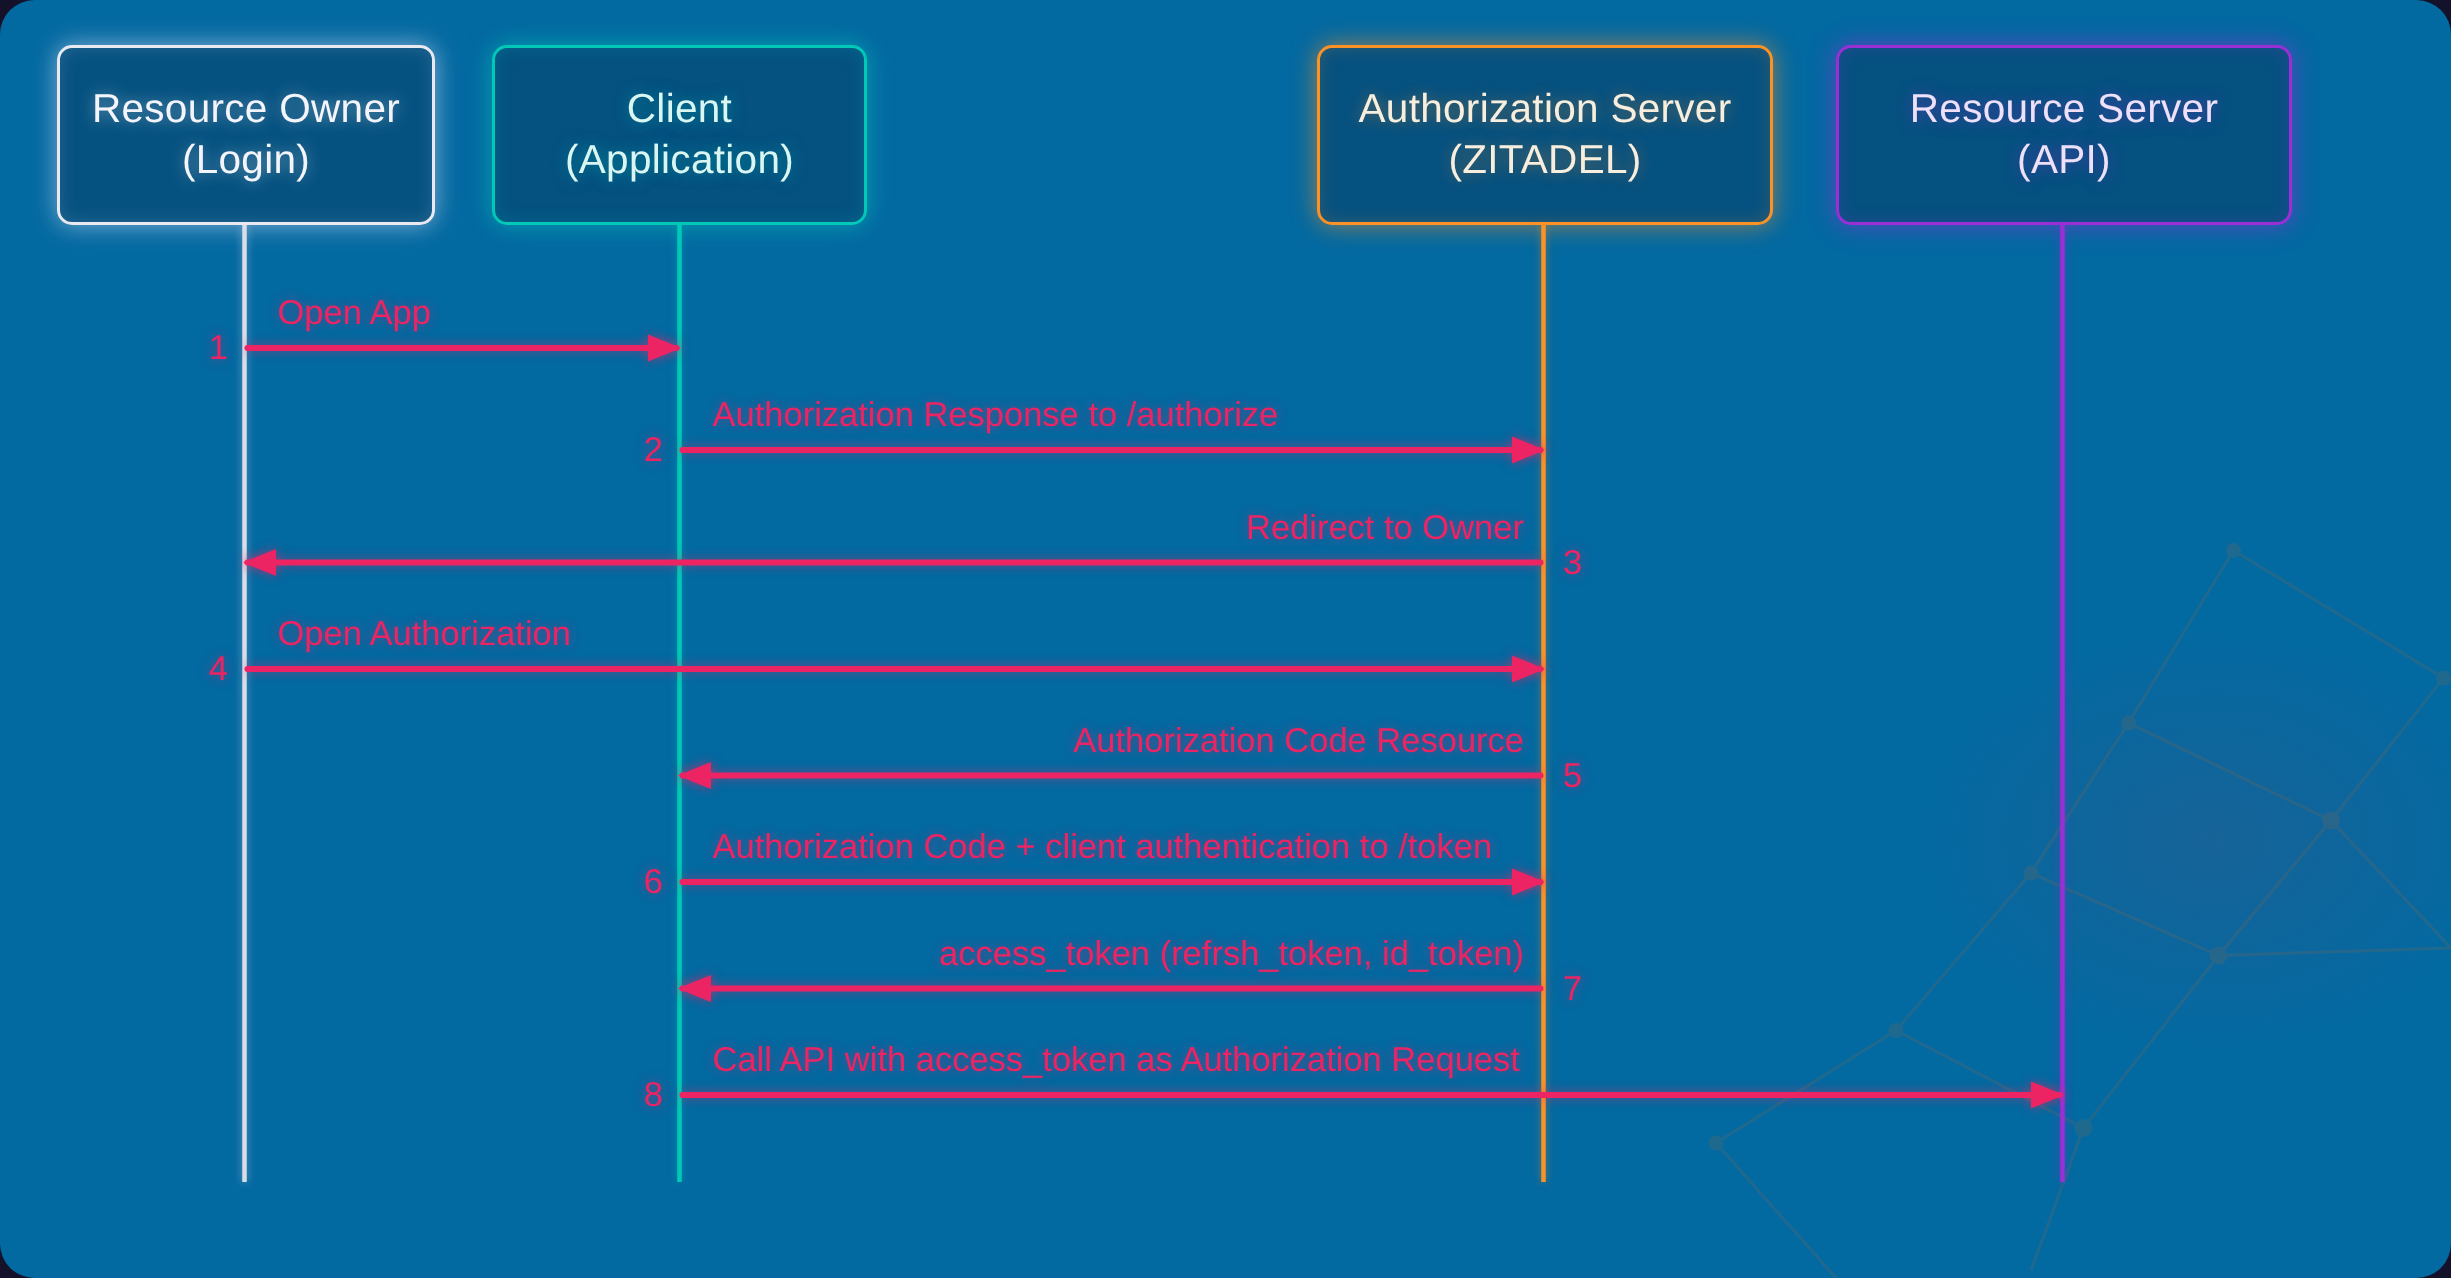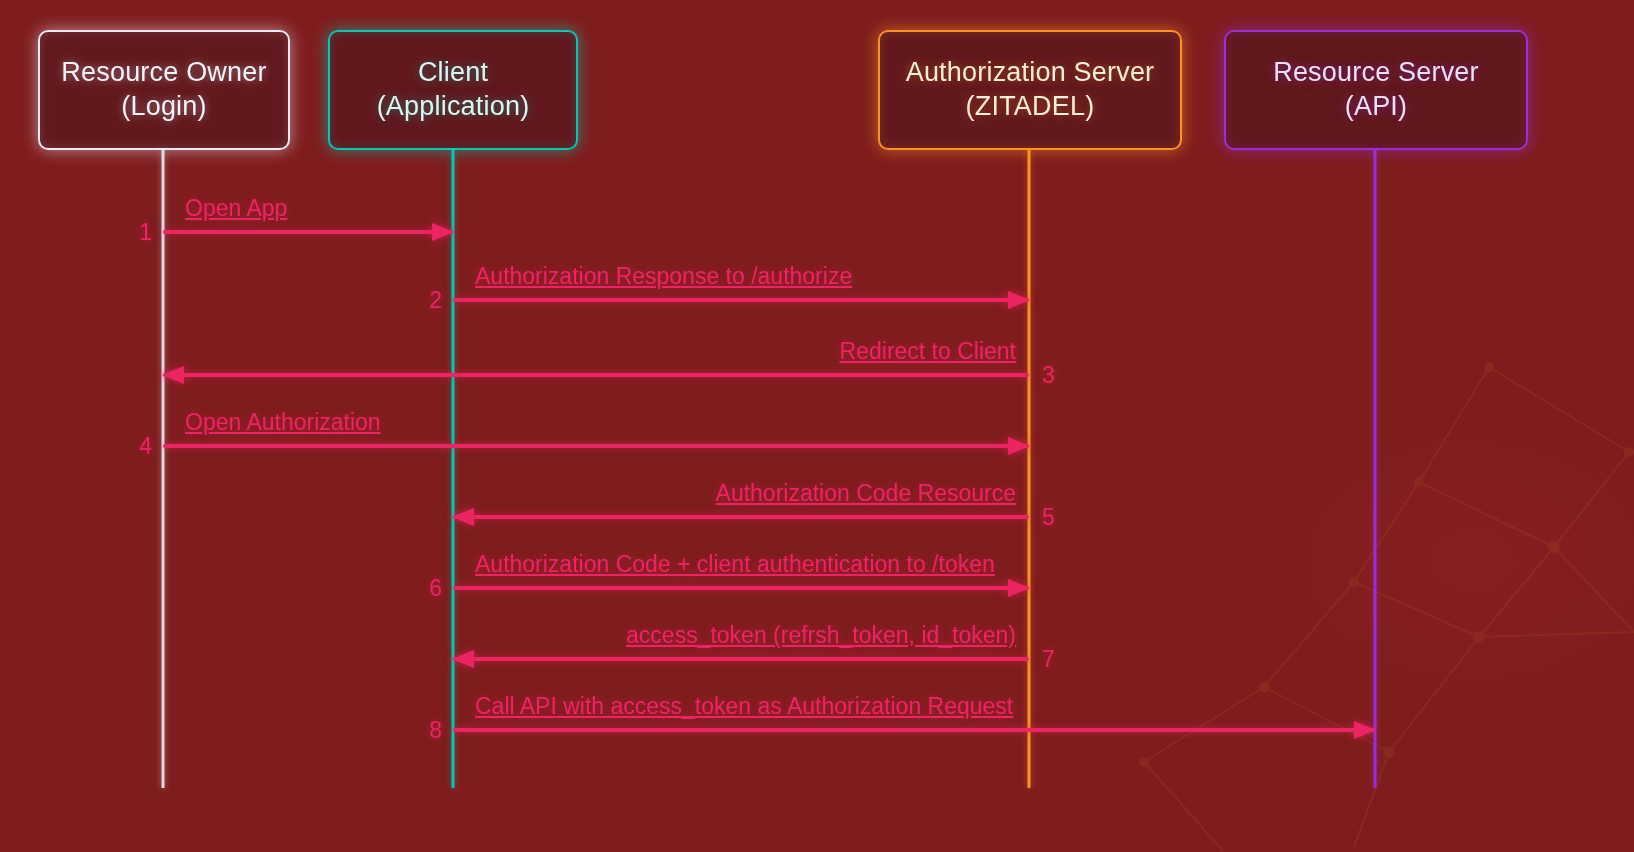--- a/index.html
+++ b/index.html
@@ -1,21 +1,21 @@
 <!DOCTYPE html>
 <html><head>
 <meta charset="utf-8">
 <style>
   * { margin:0; padding:0; box-sizing:border-box; }
   html,body { background:#14122a; }
   body { font-family:"Liberation Sans", sans-serif; }
 
   .stage {
     position:relative; width:1634px; height:852px;
-    background:#7f1d1d; overflow:hidden;
+    background:#0369a1; overflow:hidden;border-radius:23px;
   }
   :root { --pink:#ed2464; }
 
   
   .bg-glow {
     position:absolute; right:-120px; top:360px; width:560px; height:400px;
     background:radial-gradient(closest-side, rgba(190,45,70,0.10), transparent 70%);
     pointer-events:none;
   }
   .bg-mesh { position:absolute; right:0; bottom:0; opacity:0.15; pointer-events:none; }
@@ -62,21 +62,21 @@
     box-shadow:0 0 7px rgba(237,36,100,0.5);
   }
   .msg-num {
     position:absolute; top:50%; transform:translateY(-50%);
     color:var(--pink); font-size:23px; text-shadow:0 0 8px rgba(237,36,100,0.5);
   }
   .dir-right .msg-num { right:calc(100% + 11px); }
   .dir-left  .msg-num { left:calc(100% + 13px); }
   .msg-label {
     position:absolute; bottom:12px; color:var(--pink); font-size:23px;
-    white-space:nowrap; text-shadow:0 0 8px rgba(237,36,100,0.45);text-decoration:underline;
+    white-space:nowrap; text-shadow:0 0 8px rgba(237,36,100,0.45);
   }
   .dir-right .msg-label { left:22px; }
   .dir-left  .msg-label { right:13px; }
   .arrowhead {
     position:absolute; top:50%; transform:translateY(-50%); width:0; height:0;
     border-top:9px solid transparent; border-bottom:9px solid transparent;
     filter:drop-shadow(0 0 4px rgba(237,36,100,0.6));
   }
   .dir-right .arrowhead { right:-1px; border-left:22px solid var(--pink); }
   .dir-left  .arrowhead { left:-1px;  border-right:22px solid var(--pink); }
@@ -146,21 +146,21 @@
   </div>
 
   <div class="message dir-right m2">
     <span class="msg-num">2</span>
     <span class="msg-label">Authorization Response to /authorize</span>
     <span class="arrowhead"></span>
   </div>
 
   <div class="message dir-left m3">
     <span class="msg-num">3</span>
-    <span class="msg-label">Redirect to Client</span>
+    <span class="msg-label">Redirect to Owner</span>
     <span class="arrowhead"></span>
   </div>
 
   <div class="message dir-right m4">
     <span class="msg-num">4</span>
     <span class="msg-label">Open Authorization</span>
     <span class="arrowhead"></span>
   </div>
 
   <div class="message dir-left m5">

